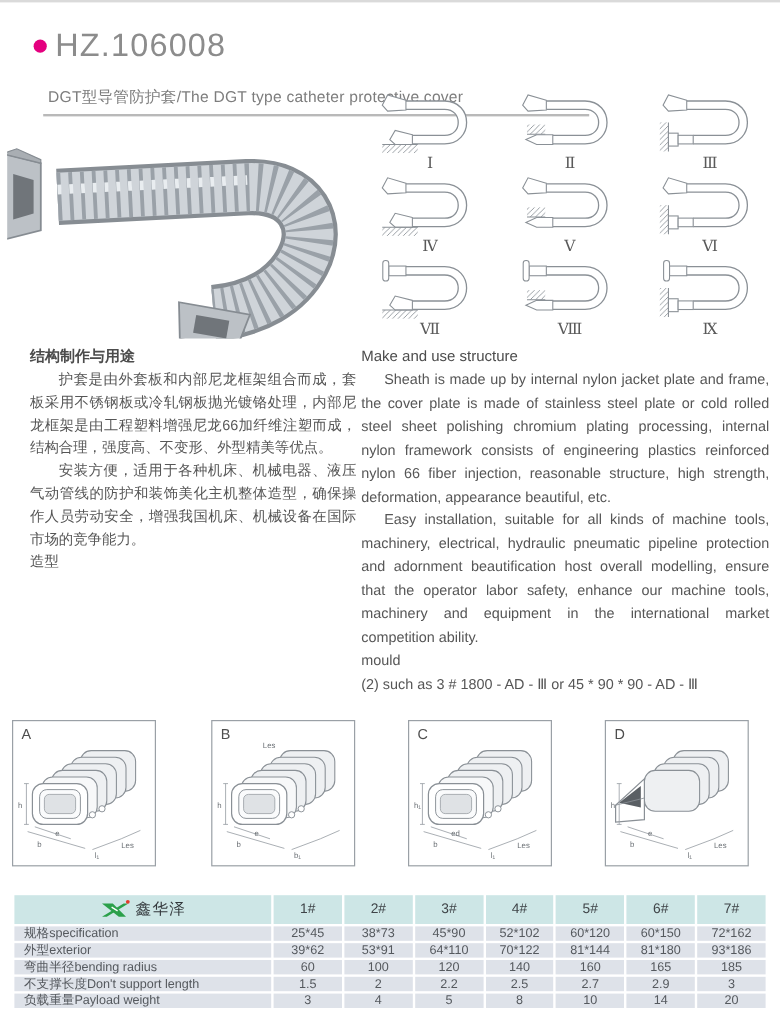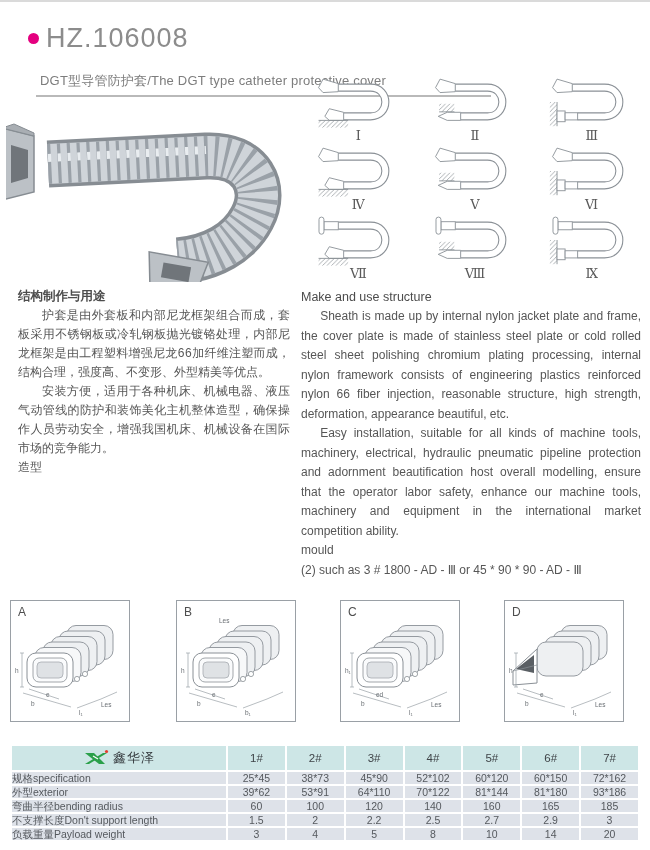--- a/index.html
+++ b/index.html
@@ -25,21 +25,21 @@
   .diagrams{
     position:absolute;left:303px;top:76px;width:344px;
     display:grid;grid-template-columns:repeat(3,1fr);column-gap:6px;row-gap:3px;
   }
   .diag{margin:0;display:flex;flex-direction:column;align-items:center;}
   .diag svg{width:104px;height:52px;}
   .diag figcaption{font-family:"Liberation Serif","DejaVu Serif",serif;font-size:13px;color:#5a5a5a;line-height:13px;margin-top:1px;}
 
   
   .col{position:absolute;top:287px;font-size:12px;line-height:19px;text-align:justify;color:#565656;}
-  .col-cn{left:18px;width:272px;font-family:Liberation Mono, monospace;}
+  .col-cn{left:25px;width:272px;}
   .col-en{left:301px;width:340px;line-height:19.5px;}
   .col h3{margin:0;font-size:12.5px;color:#4c4c4c;font-weight:bold;line-height:20px;}
   .col-en h3{font-weight:400;font-size:12.5px;color:#4c4c4c;}
   .col p{margin:0;}
   .indent-cn{text-indent:2em;}
   .indent-en{text-indent:1.6em;}
   .models{margin-top:0;}
   .models p{text-indent:0;}
 
   
@@ -52,21 +52,21 @@
   #dwgA{left:10px;} #dwgB{left:176px;} #dwgC{left:340px;} #dwgD{left:504px;}
 
   
   .spec{
     position:absolute;left:10px;top:744px;width:630px;
     border-collapse:separate;border-spacing:2px;table-layout:fixed;
   }
   .spec th,.spec td{padding:0;font-weight:400;}
   .spec thead th{background:#cde6e6;height:24px;font-size:11.5px;color:#3f4448;}
   .spec td{background:#dee2e9;height:12px;font-size:10.5px;color:#55595e;text-align:center;line-height:12px;}
-  .spec td.rowlabel{text-align:left;}
+  .spec td.rowlabel{text-align:left;padding-left:8px;}
   .brandcell{display:flex;align-items:center;justify-content:center;gap:4px;}
   .brandname{font-size:13px;color:#33383c;letter-spacing:1px;}
   svg text.dim{font-size:6.5px;fill:#6a6f74;font-family:"Liberation Sans",sans-serif;}
 </style>
 </head>
 <body>
 
 <svg width="0" height="0" style="position:absolute" aria-hidden="true">
   <defs>
     <pattern id="hatch" patternUnits="userSpaceOnUse" width="5" height="5">

